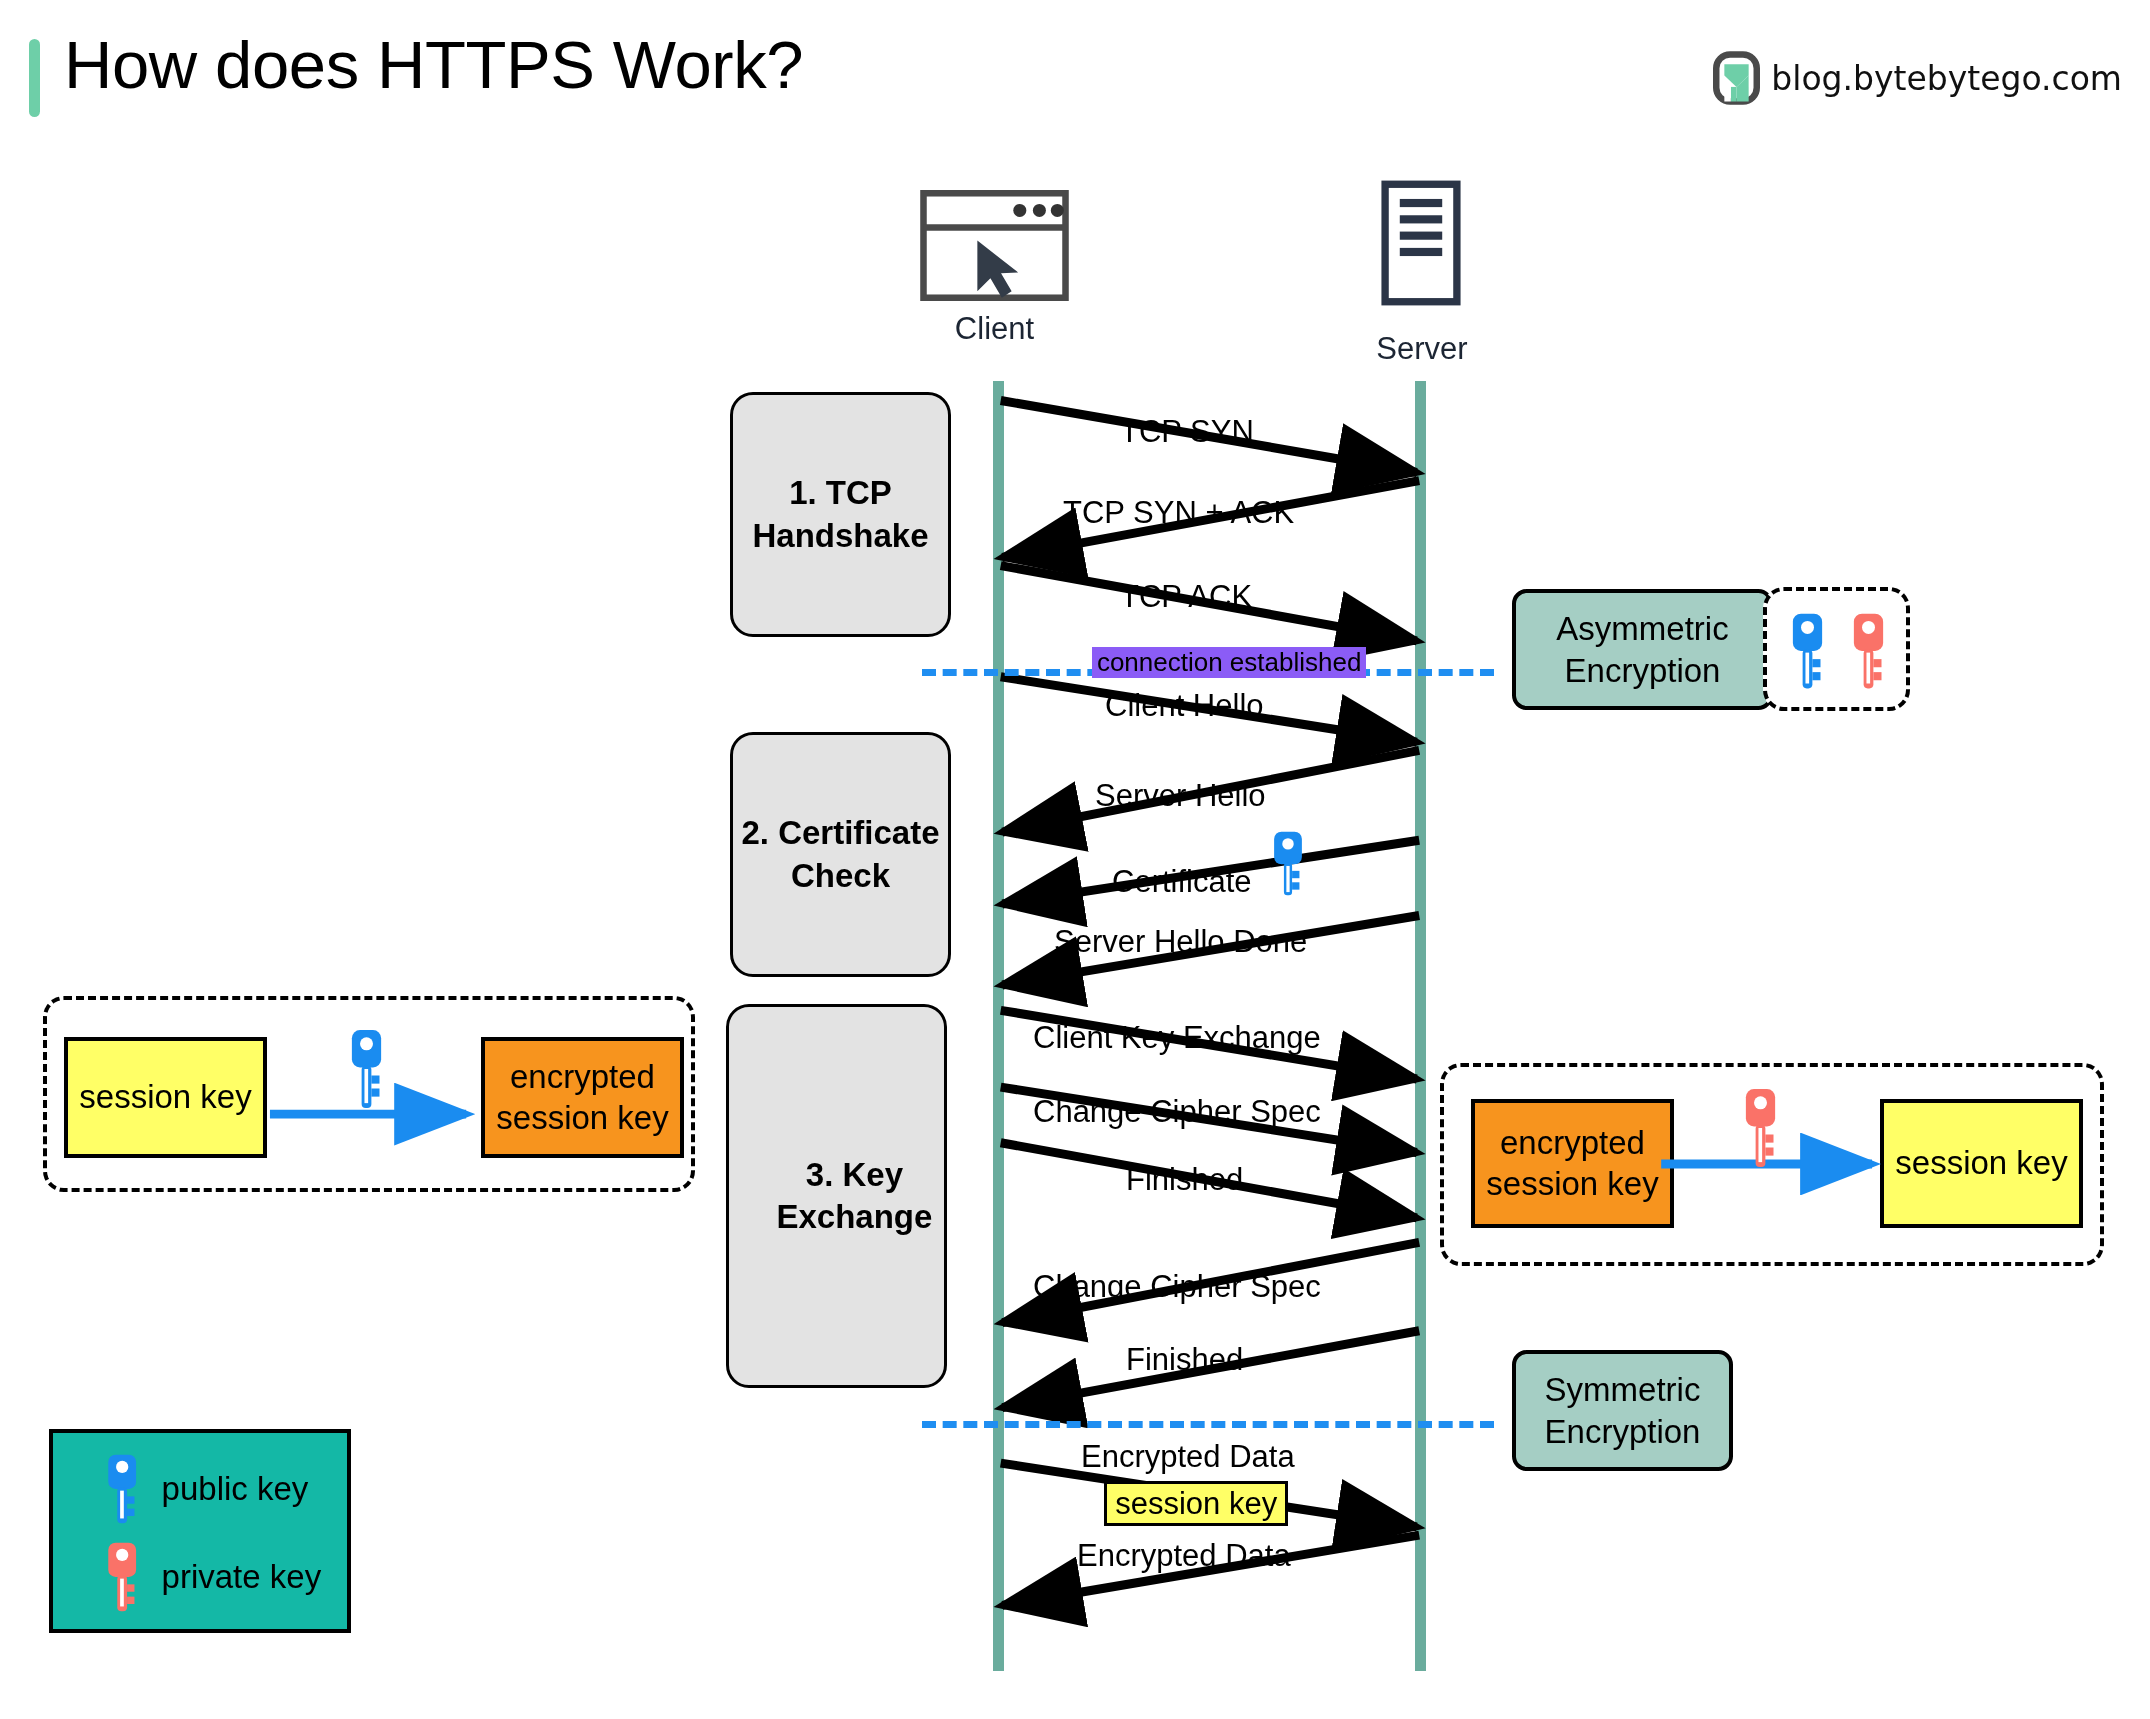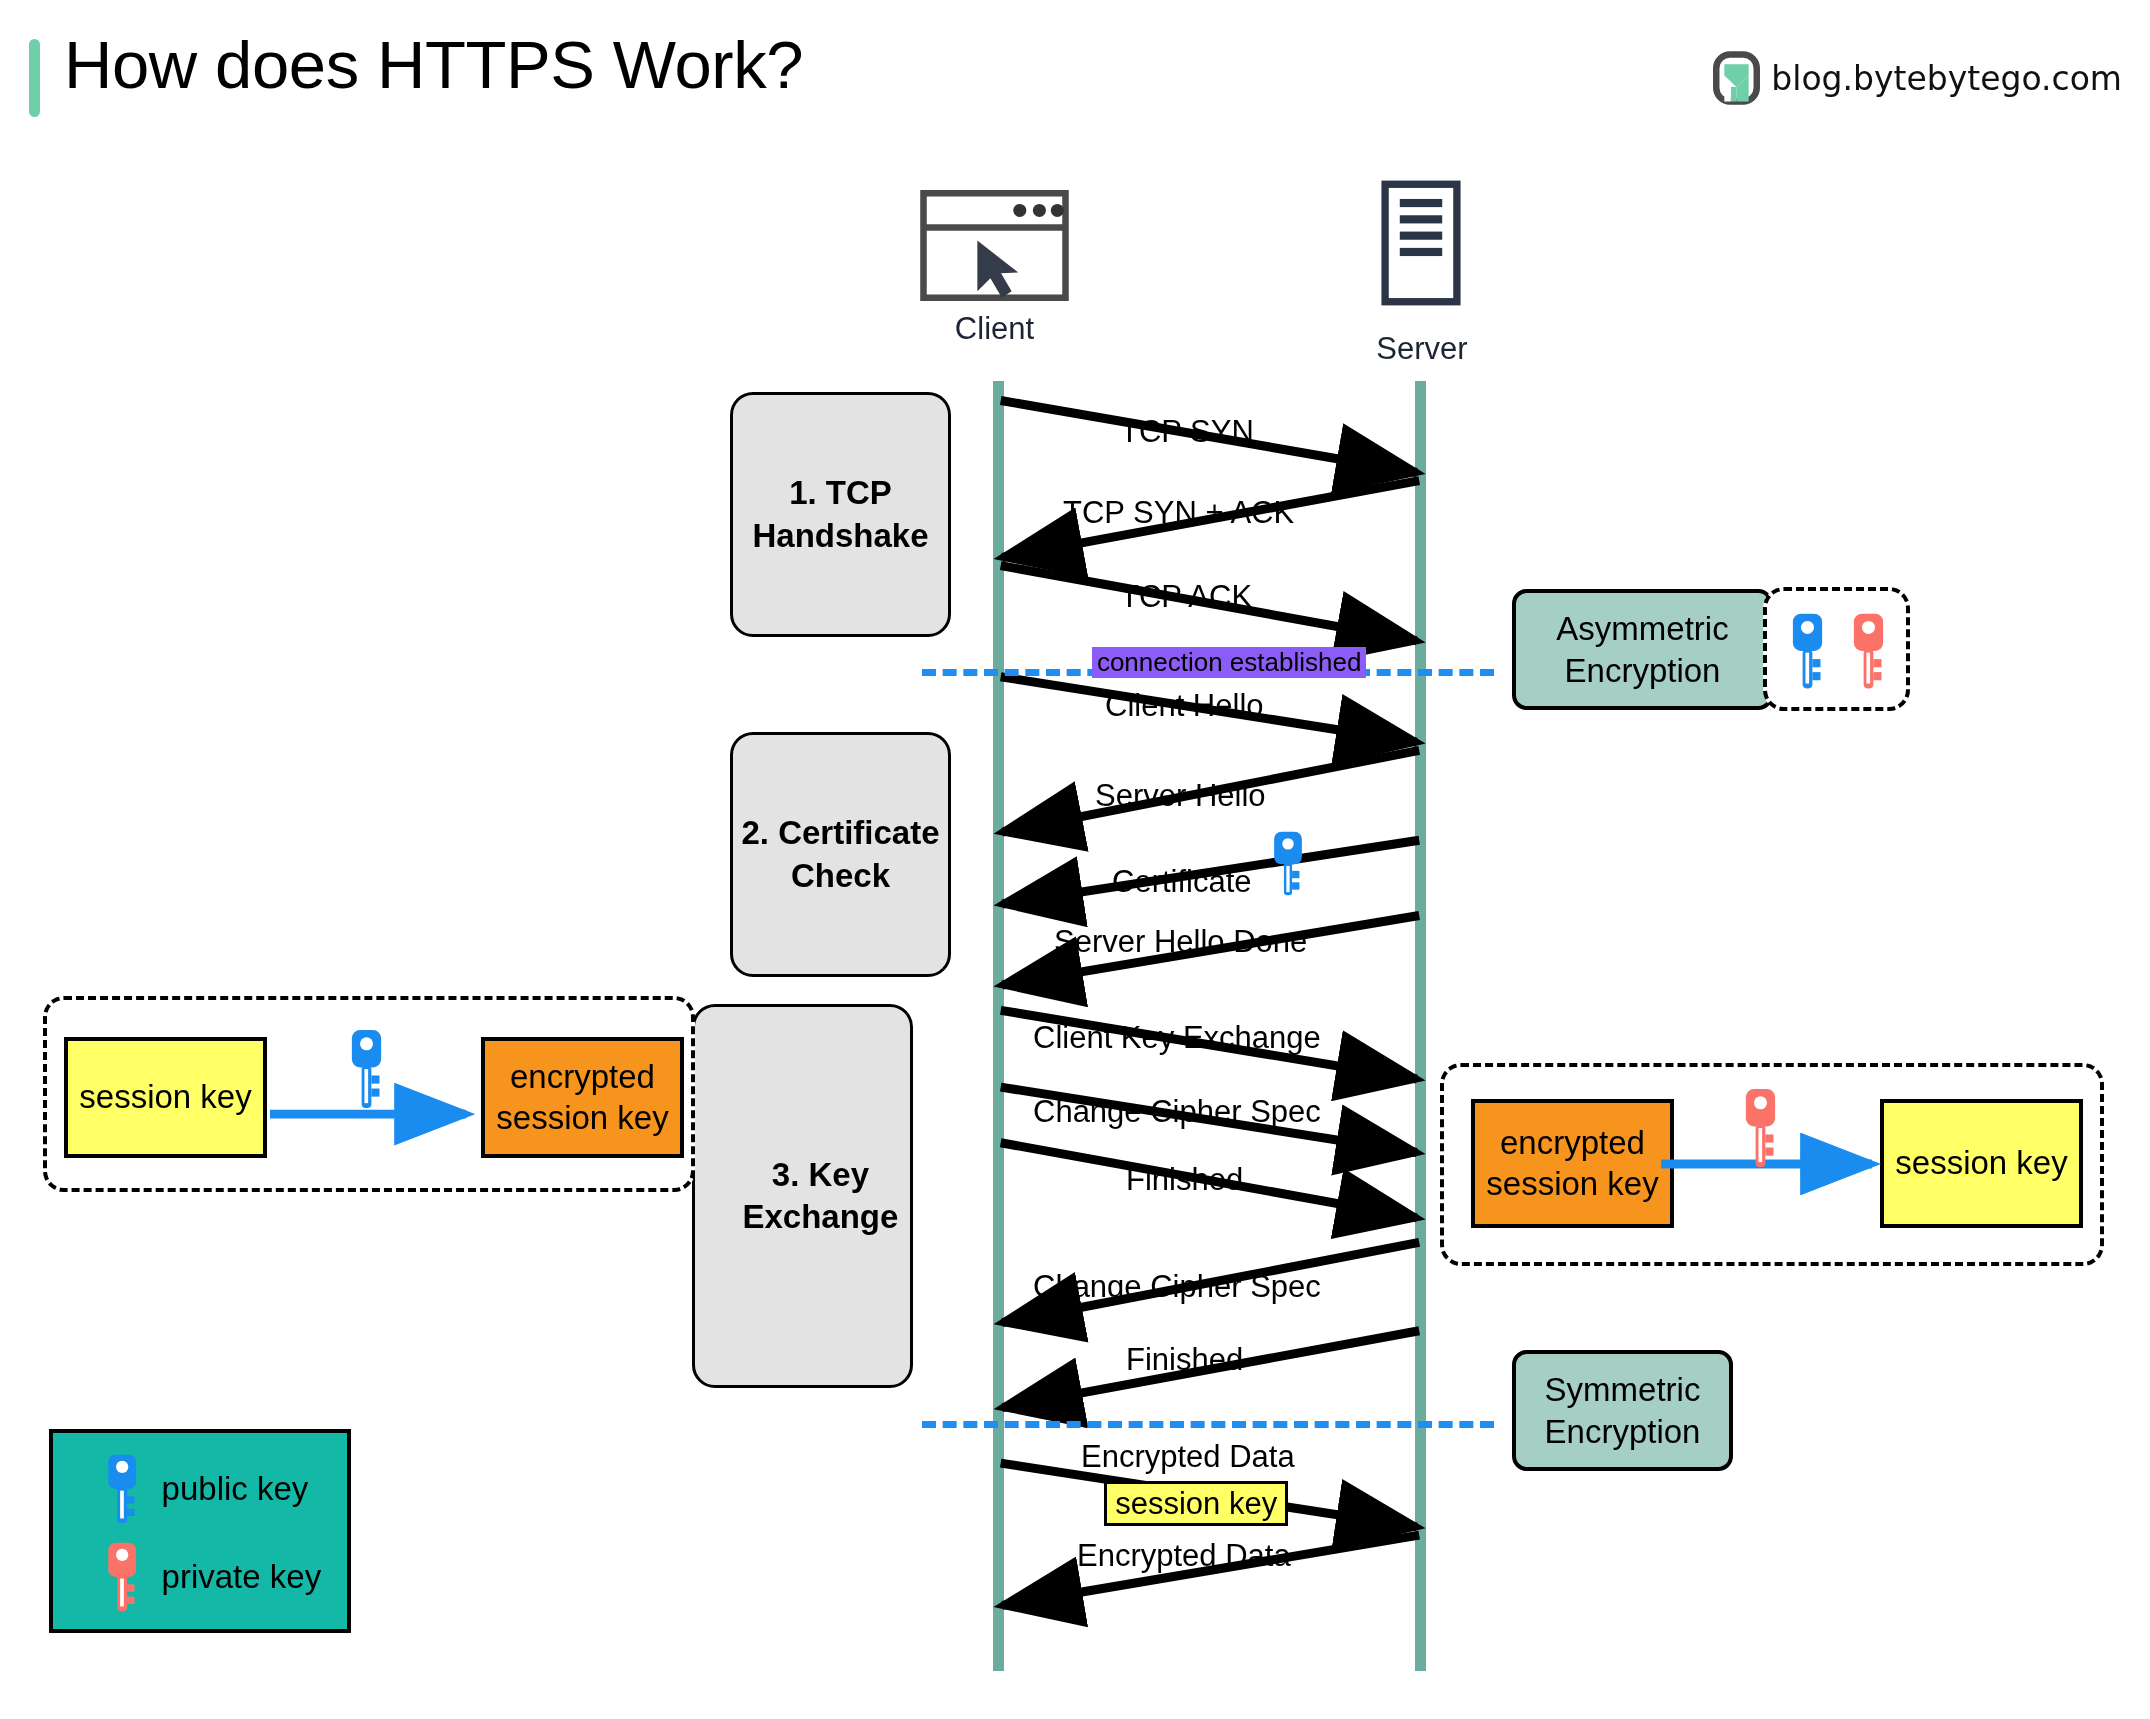--- a/index.html
+++ b/index.html
@@ -247,21 +247,21 @@
     </div>
   </div>
 
   <div class="stage-box" style="left:730px;top:732px;width:221px;height:245px;">
     <div>
       <div>2. Certificate</div>
       <div>Check</div>
     </div>
   </div>
 
-  <div class="stage-box" style="left:692px;top:1004px;width:221px;height:384px;padding-left:44px;">
+  <div class="stage-box" style="left:726px;top:1004px;width:221px;height:384px;padding-left:44px;">
     <div>
       <div>3. Key</div>
       <div>Exchange</div>
     </div>
   </div>
 
 
   <svg id="arrow-layer" viewBox="0 0 2631 2103" width="2151" height="1719">
     <defs>
       <marker id="ah" markerWidth="10" markerHeight="8" refX="9" refY="4" orient="auto" markerUnits="strokeWidth">

